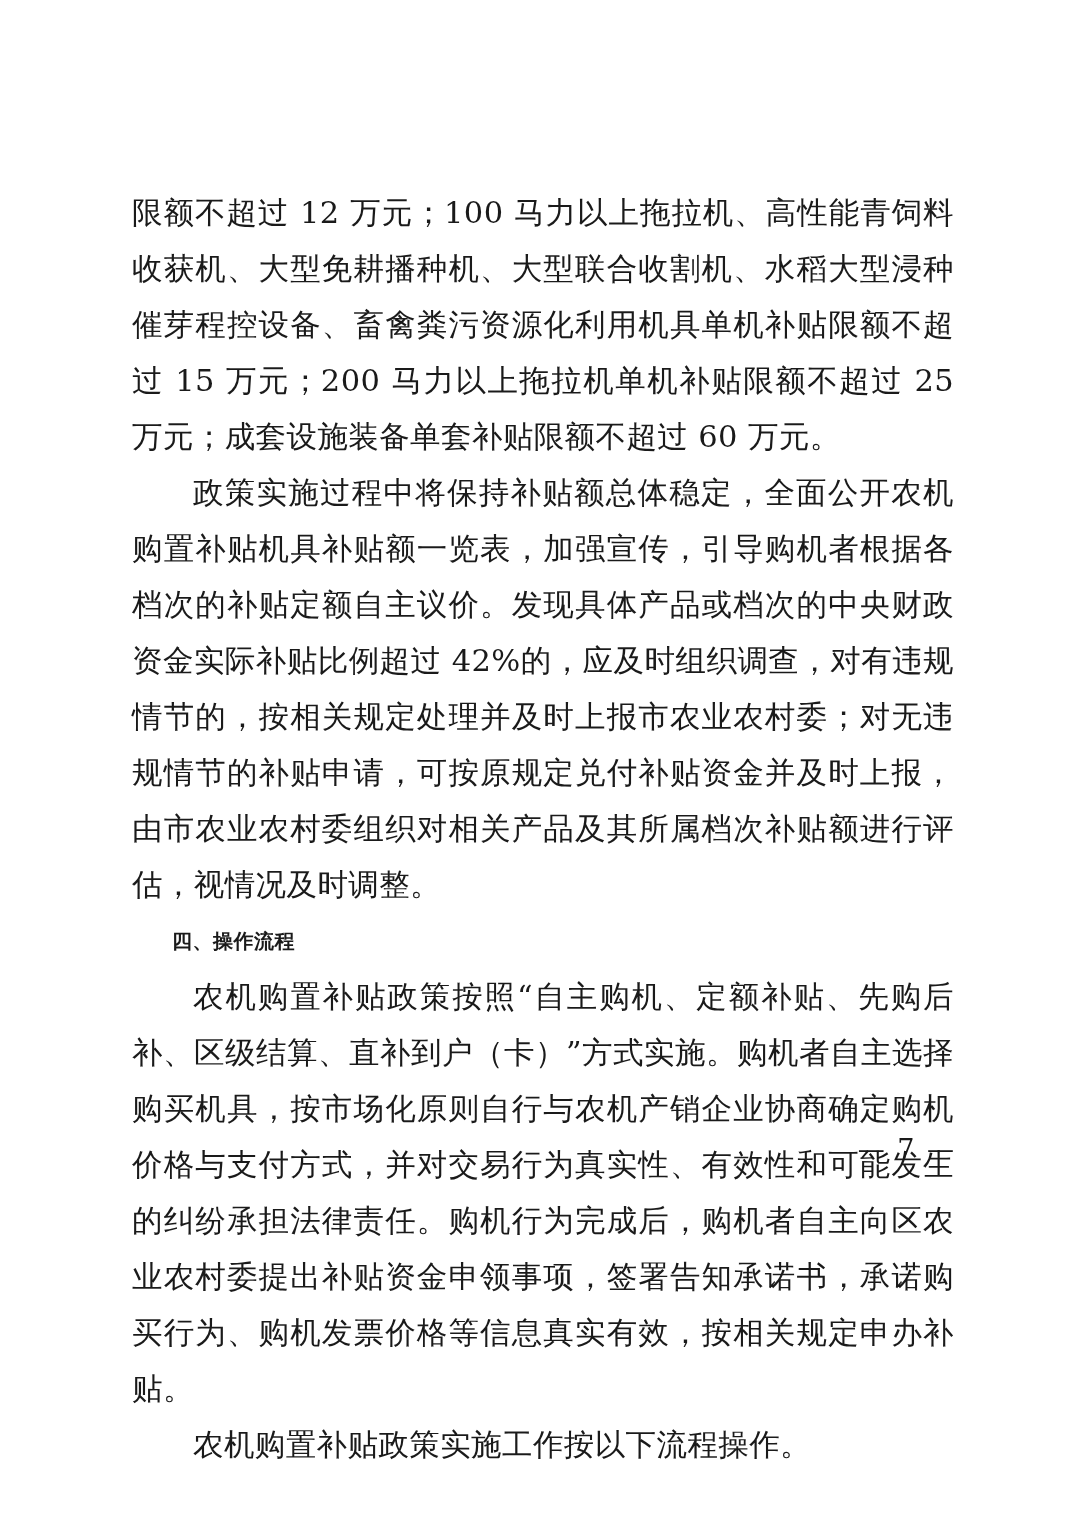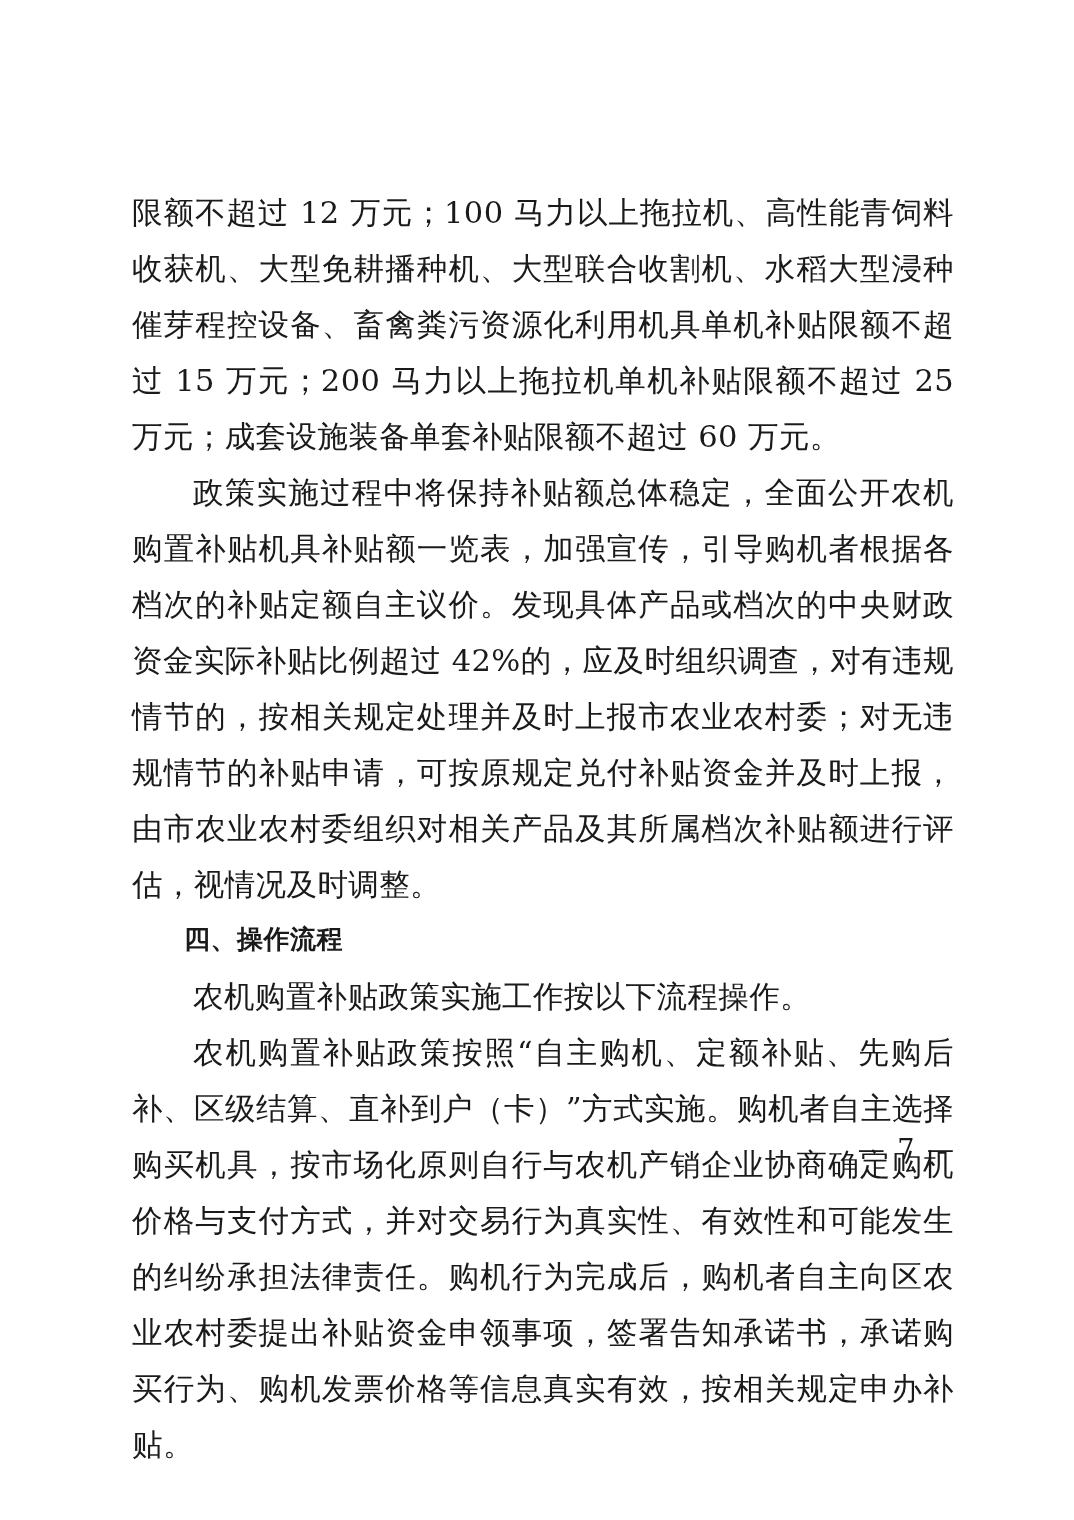--- a/index.html
+++ b/index.html
@@ -35,23 +35,23 @@
     margin: 0 0 0 0;
     text-indent: 2em;
   }
   .para.no-indent {
     text-indent: 0;
   }
   .heading {
     margin: 0;
     text-indent: 2em;
     font-weight: bold;
-    font-size: 26px;
+    font-size: 20px;
     line-height: 56px;
-    font-family: Liberation Mono, monospace;
+    font-family: Liberation Sans, sans-serif;
     letter-spacing: 0.5px;
   }
   .page-number {
     position: absolute;
     right: 118px;
     bottom: 95px;
     font-size: 27px;
     font-family: "DejaVu Serif", "Liberation Serif", serif;
     letter-spacing: 2px;
     color: #1a1a1a;
@@ -62,20 +62,20 @@
 
 <div class="page">
   <div class="doc-body">
 
     <p class="para no-indent">限额不超过 12 万元；100 马力以上拖拉机、高性能青饲料收获机、大型免耕播种机、大型联合收割机、水稻大型浸种催芽程控设备、畜禽粪污资源化利用机具单机补贴限额不超过 15 万元；200 马力以上拖拉机单机补贴限额不超过 25 万元；成套设施装备单套补贴限额不超过 60 万元。</p>
 
     <p class="para">政策实施过程中将保持补贴额总体稳定，全面公开农机购置补贴机具补贴额一览表，加强宣传，引导购机者根据各档次的补贴定额自主议价。发现具体产品或档次的中央财政资金实际补贴比例超过 42%的，应及时组织调查，对有违规情节的，按相关规定处理并及时上报市农业农村委；对无违规情节的补贴申请，可按原规定兑付补贴资金并及时上报，由市农业农村委组织对相关产品及其所属档次补贴额进行评估，视情况及时调整。</p>
 
     <h2 class="heading">四、操作流程</h2>
 
+    <p class="para">农机购置补贴政策按照“自主购机、定额补贴、先购后补、区级结算、直补到户（卡）”方式实施。购机者自主选择购买机具，按市场化原则自行与农机产销企业协商确定购机价格与支付方式，并对交易行为真实性、有效性和可能发生的纠纷承担法律责任。购机行为完成后，购机者自主向区农业农村委提出补贴资金申领事项，签署告知承诺书，承诺购买行为、购机发票价格等信息真实有效，按相关规定申办补贴。</p>
+
     <p class="para">农机购置补贴政策实施工作按以下流程操作。</p>
-
-    <p class="para">农机购置补贴政策按照“自主购机、定额补贴、先购后补、区级结算、直补到户（卡）”方式实施。购机者自主选择购买机具，按市场化原则自行与农机产销企业协商确定购机价格与支付方式，并对交易行为真实性、有效性和可能发生的纠纷承担法律责任。购机行为完成后，购机者自主向区农业农村委提出补贴资金申领事项，签署告知承诺书，承诺购买行为、购机发票价格等信息真实有效，按相关规定申办补贴。</p>
 
   </div>
 
   <div class="page-number">— 7 —</div>
 </div>
 
 </body></html>

